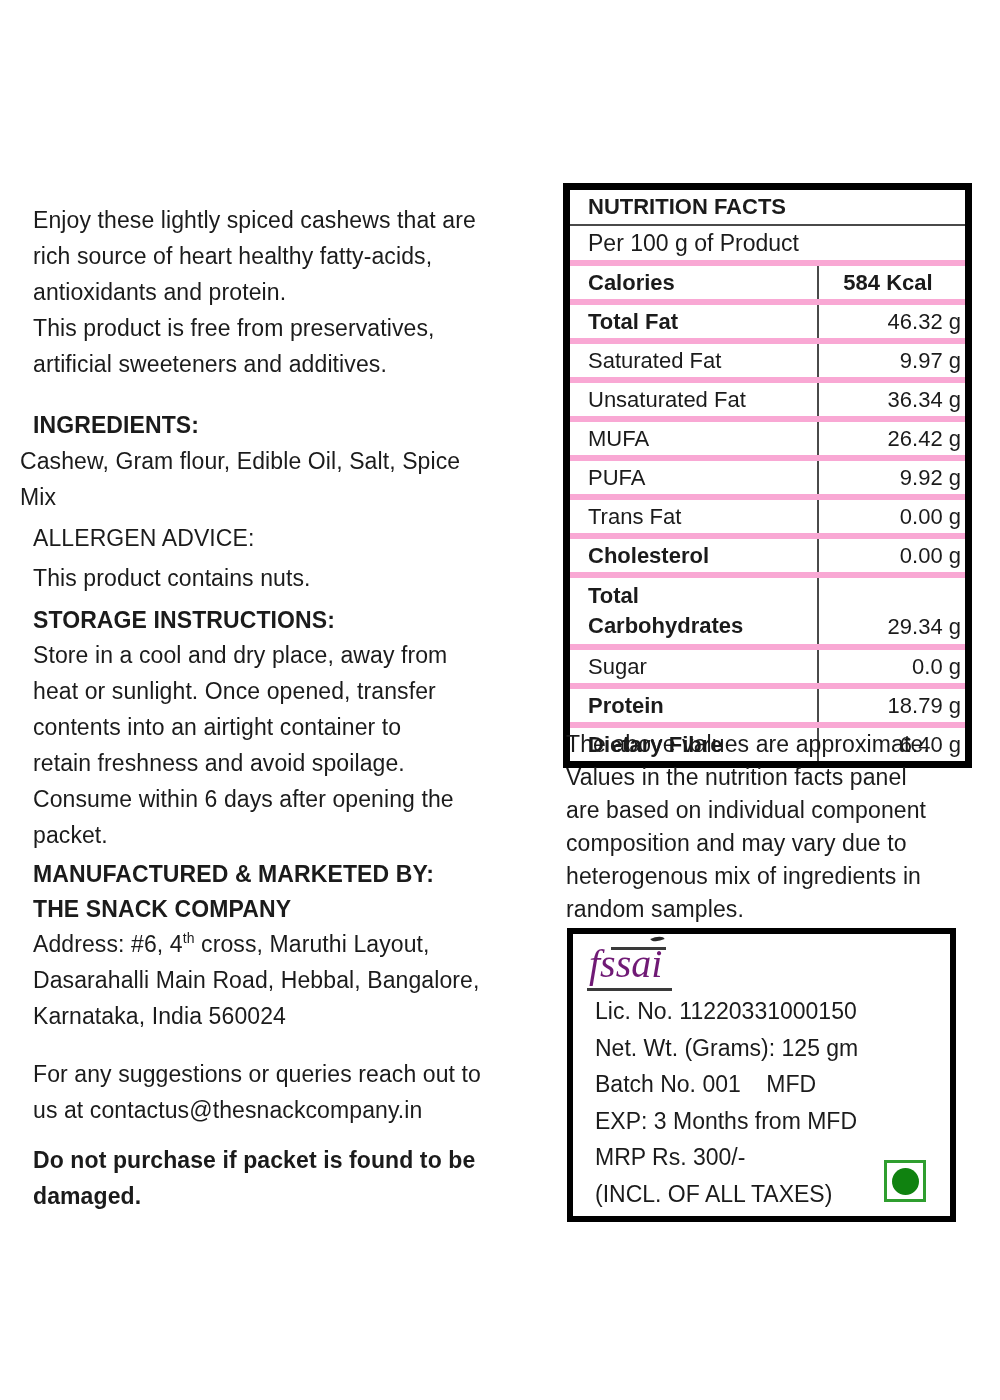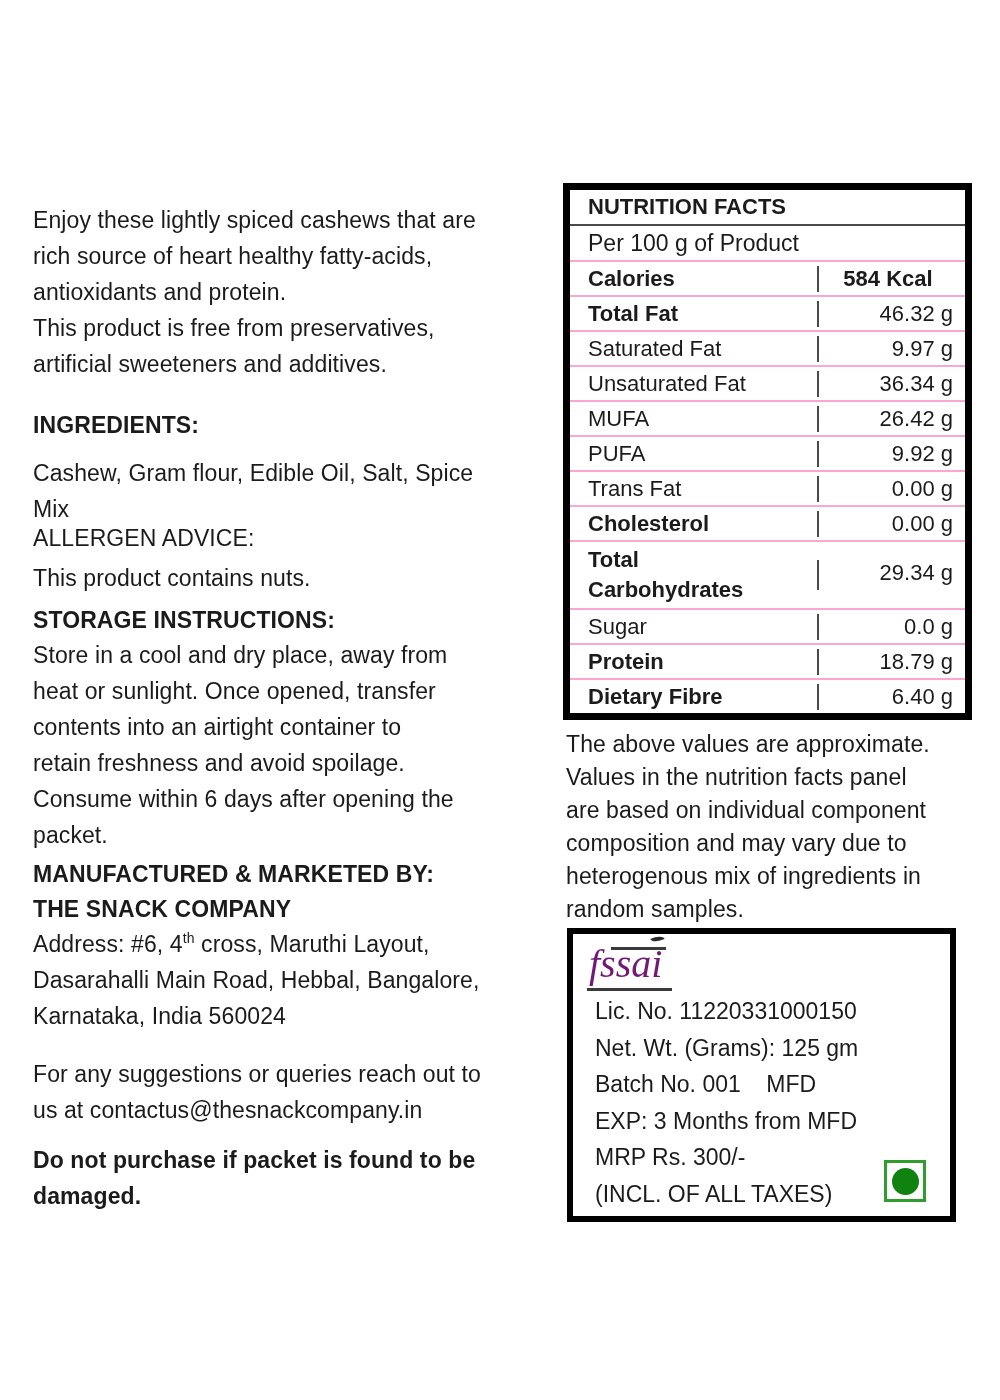--- a/index.html
+++ b/index.html
@@ -17,21 +17,21 @@
     line-height: 36px;
     white-space: pre-line;
     letter-spacing: 0.1px;
   }
   .bold { font-weight: bold; }
   sup { font-size: 14px; vertical-align: super; line-height: 0; }
 
   
   #intro          { left: 33px; top: 202px;  width: 512px; }
   #h-ingredients  { left: 33px; top: 407px;  width: 512px; }
-  #ingredients    { left: 33px; top: 443px;  width: 512px; margin-top: 12px; }
+  #ingredients    { left: 20px; top: 443px;  width: 512px; }
   #h-allergen     { left: 33px; top: 520px;  width: 512px; }
   #allergen       { left: 33px; top: 560px;  width: 512px; }
   #h-storage      { left: 33px; top: 602px;  width: 512px; }
   #storage        { left: 33px; top: 637px;  width: 512px; }
   #h-manufacturer { left: 33px; top: 856px;  width: 512px; }
   #company        { left: 33px; top: 891px;  width: 512px; }
   #address        { left: 33px; top: 926px;  width: 512px; }
   #contact        { left: 33px; top: 1056px; width: 520px; }
   #warning        { left: 33px; top: 1142px; width: 512px; }
 
@@ -48,38 +48,37 @@
     font-size: 22px; font-weight: bold;
   }
   .t-sub {
     height: 34px; display: flex; align-items: center;
     padding-left: 18px;
     border-top: 2px solid #4a4a4a;
     font-size: 23px;
   }
   .n-row {
     display: flex;
-    border-top: 2px solid #f9a8d4;
+    border-top: 6px solid #f9a8d4;
     min-height: 33px;
-    align-items: center;
   }
   .n-row.tall { min-height: 66px; }
   .n-label {
     flex: 1;
     display: flex; align-items: center;
     padding-left: 18px;
     font-size: 22px;
   }
   .n-label span.narrow { display: block; width: 180px; line-height: 30px; }
   .n-value {
     width: 148px;
     box-sizing: border-box;
     border-left: 2px solid #4a4a4a;
     display: flex; align-items: center; justify-content: flex-end;
-    padding-right: 12px;
+    padding-right: 4px;
     font-size: 22px;
   }
   .n-value.c { justify-content: center; padding-right: 8px; }
   .n-value.bottom { align-items: flex-end; padding-bottom: 4px; }
   .b { font-weight: bold; }
 
   
   #disclaimer { left: 566px; top: 728px; width: 432px; line-height: 33px; }
 
   

